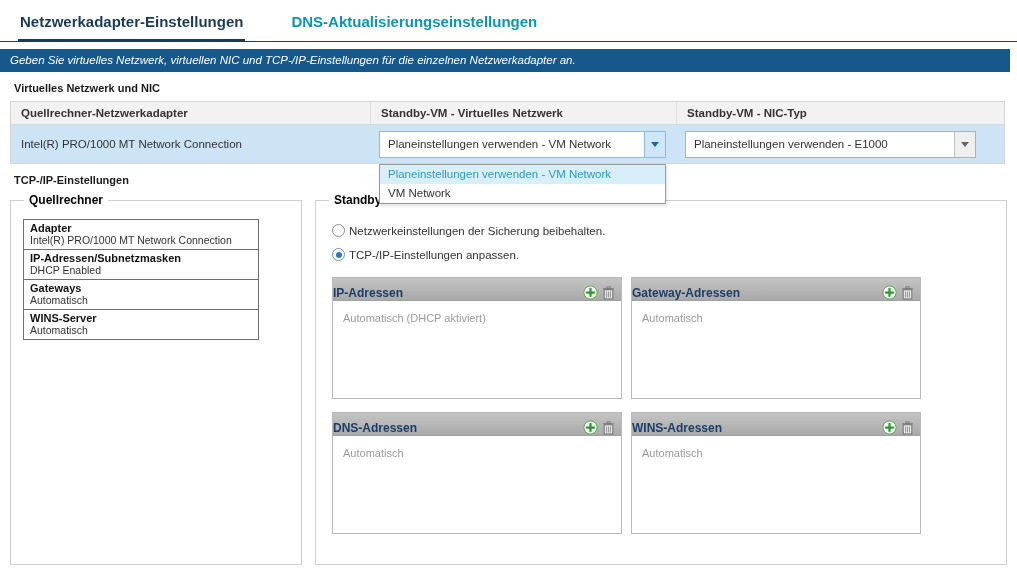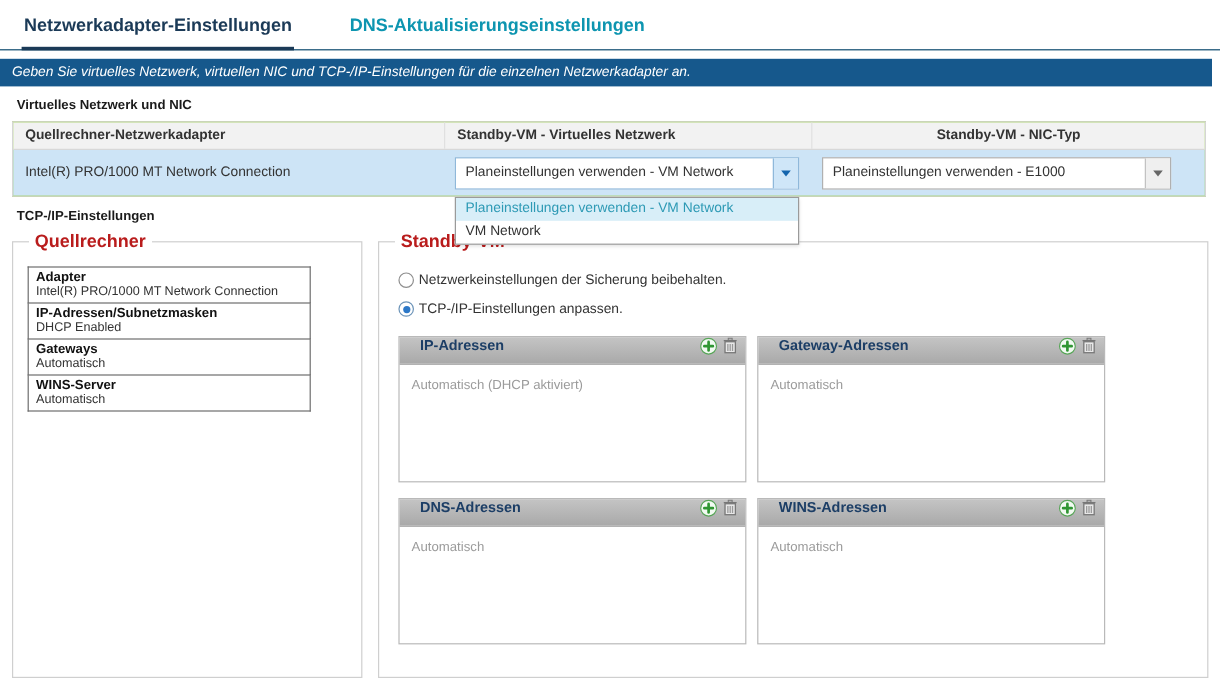--- a/index.html
+++ b/index.html
@@ -13,24 +13,24 @@
   .tab.active { color:#1b3a57; border-bottom:3px solid #1b3a57; }
   .tab.inactive { color:#0d95b0; }
 
   
   .banner { margin-top:7px; background:#16588c; color:#ffffff; font-size:11.5px; padding:5px 10px 6px 10px; width:1010px;font-style:italic; }
 
   
   .section-title { font-size:11px; font-weight:bold; color:#1a1a1a; margin:10px 0 7px 14px; }
 
   
-  .vnic-table { margin-left:10px; width:995px; border:1px solid #d5d5d5; background:#84cc16; }
+  .vnic-table { margin-left:10px; width:995px; border:1px solid #d5d5d5; background:#5eead4; }
   .thead { display:flex; background:#f2f2f2; border-bottom:1px solid #d8d8d8; }
   .th { font-size:11.5px; font-weight:bold; color:#333; padding:5px 10px; }
-  .c1 { width:360px; } .c2 { width:306px; } .c3 { flex:1;text-align:center; }
+  .c1 { width:360px; } .c2 { width:306px; } .c3 { flex:1; }
   .th.c1, .th.c2 { border-right:1px solid #e0e0e0; }
   .trow { display:flex; background:#cde4f6; height:38px; align-items:center; }
   .td { font-size:11.5px; color:#333; }
   .td.c1 { padding:0 10px; }
   .td.c2 { position:relative; padding-left:8px; }
   .td.c3 { padding-left:8px; }
 
   
   .combo { display:flex; align-items:stretch; height:27px; background:#fff; }
   .combo.blue { width:287px; border:1px solid #8fb8da; }
@@ -43,37 +43,37 @@
   .combo.blue .arrow-down { border-top-color:#1565ad; }
 
   
   .dropdown-list { position:absolute; left:8px; top:33px; width:287px; background:#fff; border:1px solid #9a9a9a; z-index:20; box-shadow:1px 2px 3px rgba(0,0,0,0.12); }
   .opt { font-size:11.5px; color:#333; padding:3px 8px 4px 8px; white-space:nowrap; overflow:hidden; }
   .opt.selected { background:#d8eef8; color:#2e9ab5; }
 
   
   .tcp-row { display:flex; gap:13px; margin:4px 10px 0 10px; }
   fieldset { border:1px solid #cfcfcf; margin:0; padding:6px 10px; }
-  legend { font-size:15px; font-weight:bold; color:#b91c1c; padding:0 5px; margin-left:3px; }
+  legend { font-size:12px; font-weight:bold; color:#000000; padding:0 5px; margin-left:3px; }
   .fs-source { width:292px; height:372px; }
   .fs-standby { flex:1; height:372px; }
 
   .src-table { border-collapse:collapse; margin:6px 0 0 2px; width:236px; }
   .src-table td { border:1px solid #6e6e6e; padding:2px 6px 3px 6px; }
   .src-label { font-size:11px; font-weight:bold; color:#111; }
   .src-value { font-size:10.5px; color:#333; }
 
   .radio-row { display:flex; align-items:center; gap:4px; margin:11px 0 0 6px; font-size:11.5px; color:#333; }
   .radio { width:13px; height:13px; border-radius:50%; border:1px solid #8e8e8e; background:#fff; position:relative; flex:0 0 auto; }
   .radio.checked { border-color:#6b93b8; }
   .radio.checked::after { content:""; position:absolute; left:2.5px; top:2.5px; width:6px; height:6px; border-radius:50%; background:#2c78c8; }
 
   .boxes { display:grid; grid-template-columns:290px 290px; gap:13px 9px; margin:16px 0 0 6px; }
   .box { border:1px solid #b9b9b9; background:#fff; height:122px; display:flex; flex-direction:column; }
-  .box-header { background:linear-gradient(#c4c4c4,#a9a9a9); height:23px; display:flex; align-items:flex-start; padding:0 6px 0 17px; border-bottom:1px solid #a0a0a0; }
+  .box-header { background:linear-gradient(#c4c4c4,#a9a9a9); height:23px; display:flex; align-items:flex-end; padding:0 6px 0 0; border-bottom:1px solid #a0a0a0; }
   .box-title { flex:1; font-size:12px; font-weight:bold; color:#1c3e66; }
   .icon-btn { display:flex; align-items:center; justify-content:center; margin-left:4px; cursor:default; }
   .box-body { flex:1; padding:11px 10px; font-size:11px; color:#9b9b9b; }
 </style>
 </head>
 <body>
 
 <div class="screen">
 
   <div class="tabbar">

